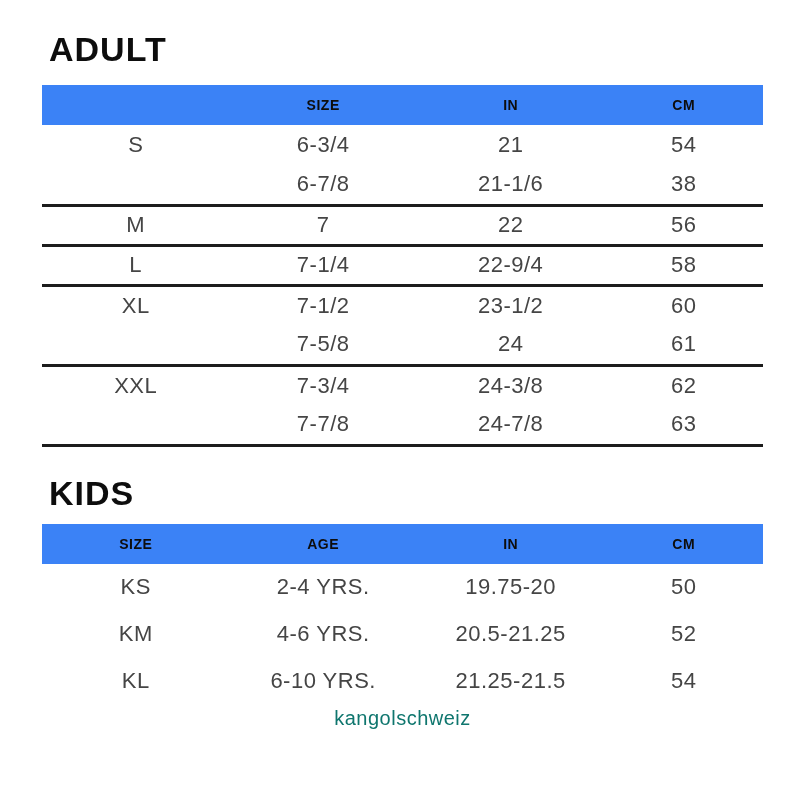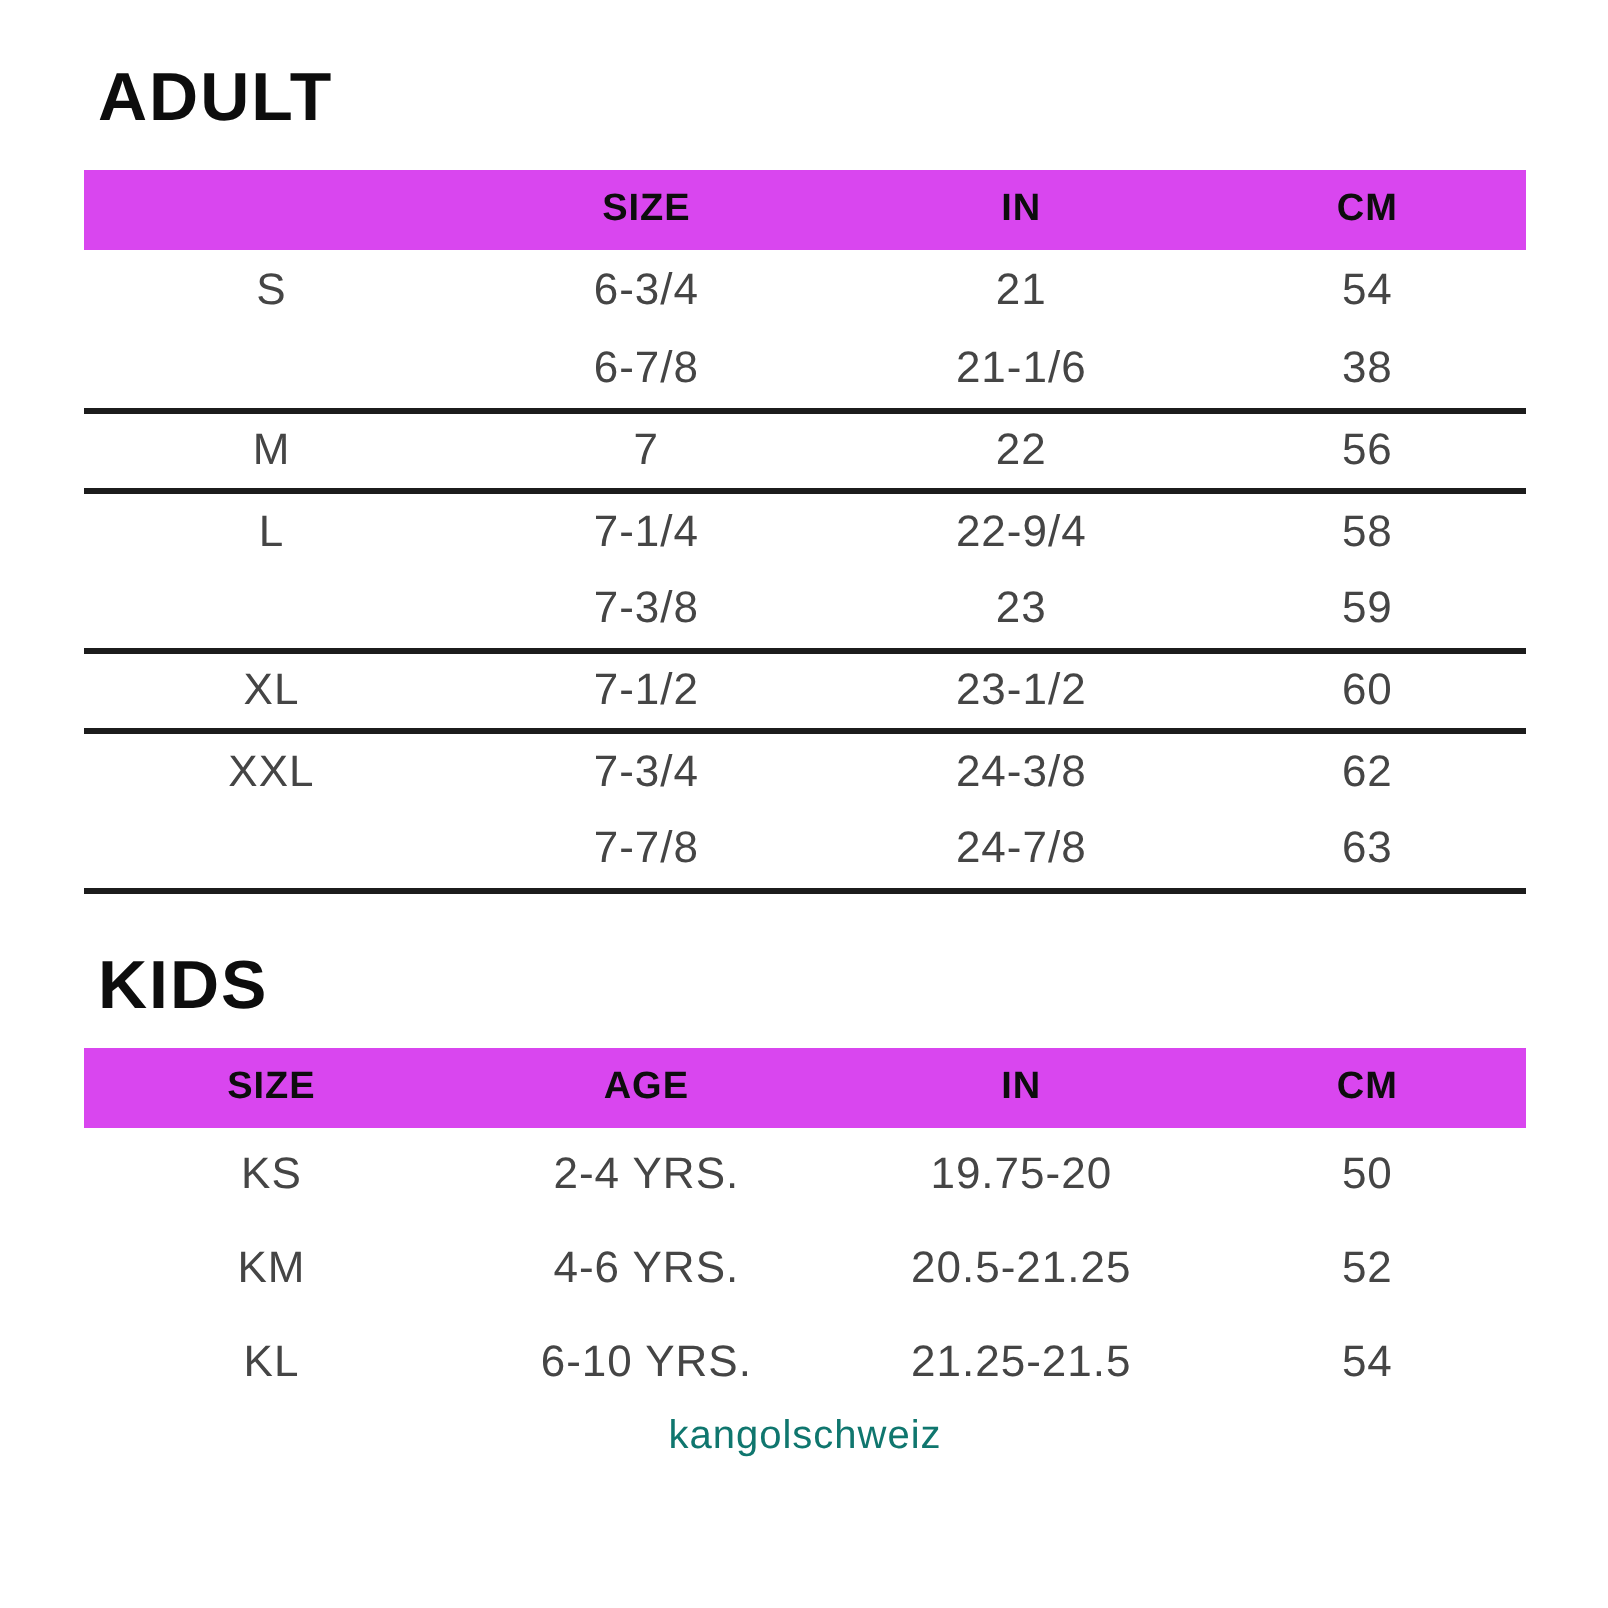--- a/index.html
+++ b/index.html
@@ -27,23 +27,23 @@
     width: 100%;
     border-collapse: collapse;
     table-layout: fixed;
   }
   col.c1 { width: 26%; }
   col.c2 { width: 26%; }
   col.c3 { width: 26%; }
   col.c4 { width: 22%; }
 
   table.size-table thead th {
-    background: #d946ef;
+    background: #3b82f6;
     height: 40px;
-    font-size: 19px;
+    font-size: 14px;
     font-weight: 800;
     letter-spacing: 0.5px;
     color: #0d0d0d;
     text-align: center;
     vertical-align: middle;
   }
   table.size-table td {
     height: 40px;
     text-align: center;
     vertical-align: middle;
@@ -114,33 +114,33 @@
         <td>56</td>
       </tr>
     </tbody>
     <tbody class="group">
       <tr>
         <td class="lbl">L</td>
         <td>7-1/4</td>
         <td>22-9/4</td>
         <td>58</td>
       </tr>
-      <tr>
-        <td class="lbl"></td>
-        <td>7-3/8</td>
-        <td>23</td>
-        <td>59</td>
-      </tr>
     </tbody>
     <tbody class="group">
       <tr>
         <td class="lbl">XL</td>
         <td>7-1/2</td>
         <td>23-1/2</td>
         <td>60</td>
+      </tr>
+      <tr>
+        <td class="lbl"></td>
+        <td>7-5/8</td>
+        <td>24</td>
+        <td>61</td>
       </tr>
     </tbody>
     <tbody class="group">
       <tr>
         <td class="lbl">XXL</td>
         <td>7-3/4</td>
         <td>24-3/8</td>
         <td>62</td>
       </tr>
       <tr>

